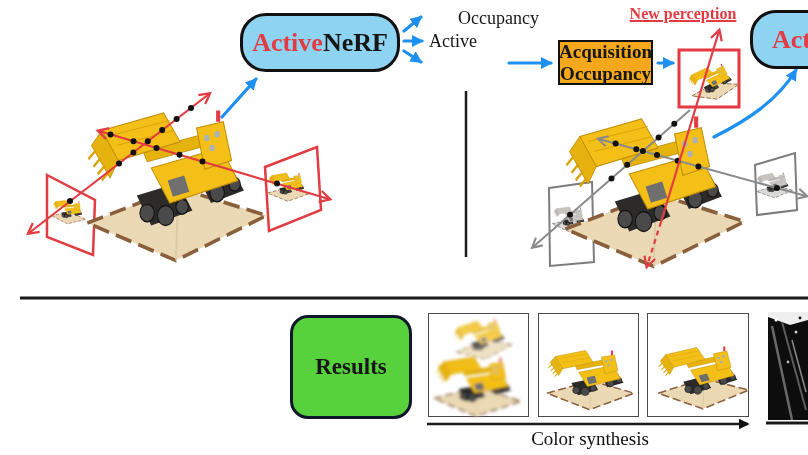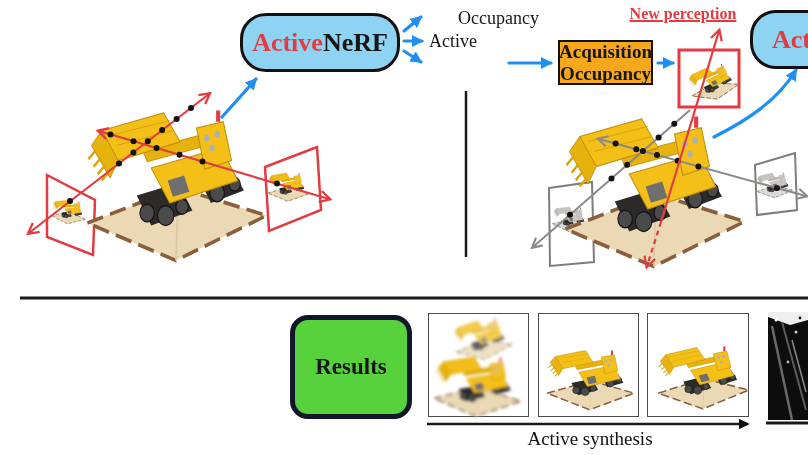--- a/index.html
+++ b/index.html
@@ -19,21 +19,21 @@
   #lbl-col{left:429px;top:31px;}
   #lbl-unc{left:427px;top:53px;color:var(--c-red,#e23b41);font-weight:bold;}
   .box-orange{position:absolute;left:558px;top:40px;width:95px;height:45px;
         background:var(--c-orange,#f6a81c);border:2.5px solid #111;display:flex;
         flex-direction:column;align-items:center;justify-content:center;
         font-size:19px;font-weight:bold;line-height:1.15;z-index:2;}
   .np{position:absolute;left:621px;top:5px;width:124px;text-align:center;font-size:16px;
         font-weight:bold;color:var(--c-red,#e23b41);text-decoration:underline;
         text-decoration-thickness:2px;z-index:2;}
   .box-green{position:absolute;left:290px;top:315px;width:122px;height:104px;
-        background:var(--c-green,#57d23c);border:5px solid #0f172a;border-radius:18px;
+        background:var(--c-green,#57d23c);border:3px solid #0f172a;border-radius:18px;
         display:flex;align-items:center;justify-content:center;font-size:23px;
         font-weight:bold;z-index:2;}
   .panel{position:absolute;top:313px;height:104px;background:#fff;border:1.5px solid #4a4a4a;z-index:0;}
   #p1{left:428px;width:101px;}
   #p2{left:538px;width:101px;}
   #p3{left:647px;width:102px;}
   .caption{position:absolute;left:500px;top:428px;width:180px;text-align:center;
         font-size:19px;color:#111;z-index:2;}
 
   
@@ -238,14 +238,14 @@
   <div class="np">New perception</div>
 
   <div class="bbox" id="box2">
     <span class="red-t">Acti</span>
   </div>
 
   <div class="box-green">
     <span>Results</span>
   </div>
 
-  <div class="caption">Active synthesis</div>
+  <div class="caption">Color synthesis</div>
 </div>
 
 </body></html>

